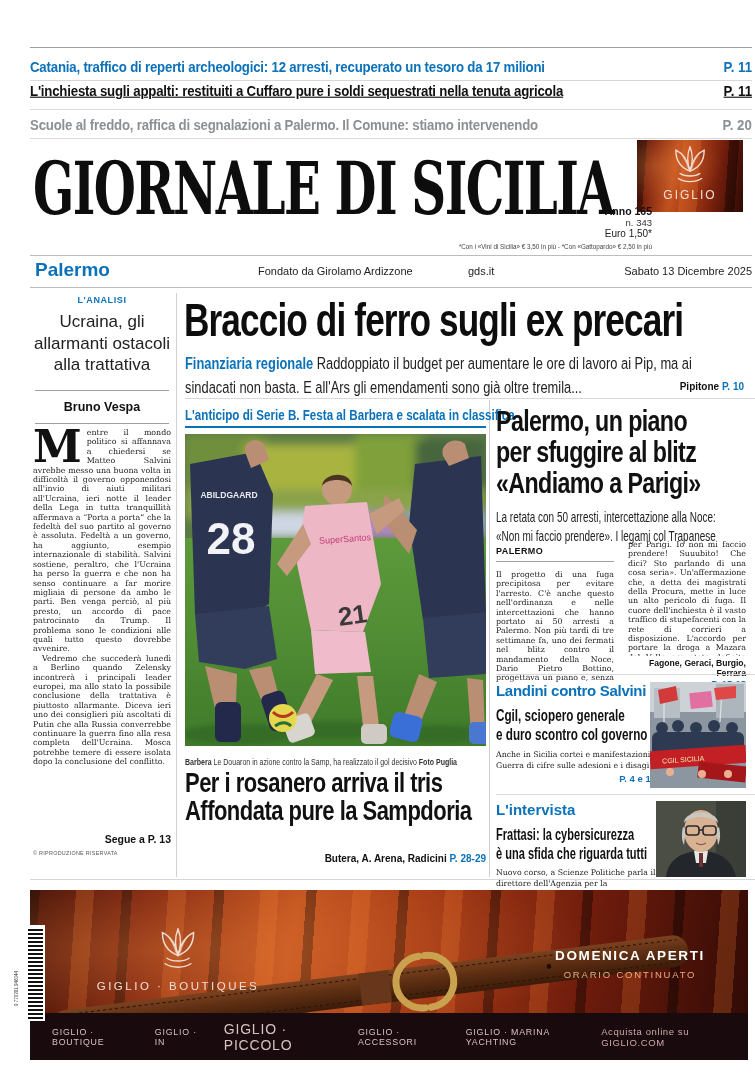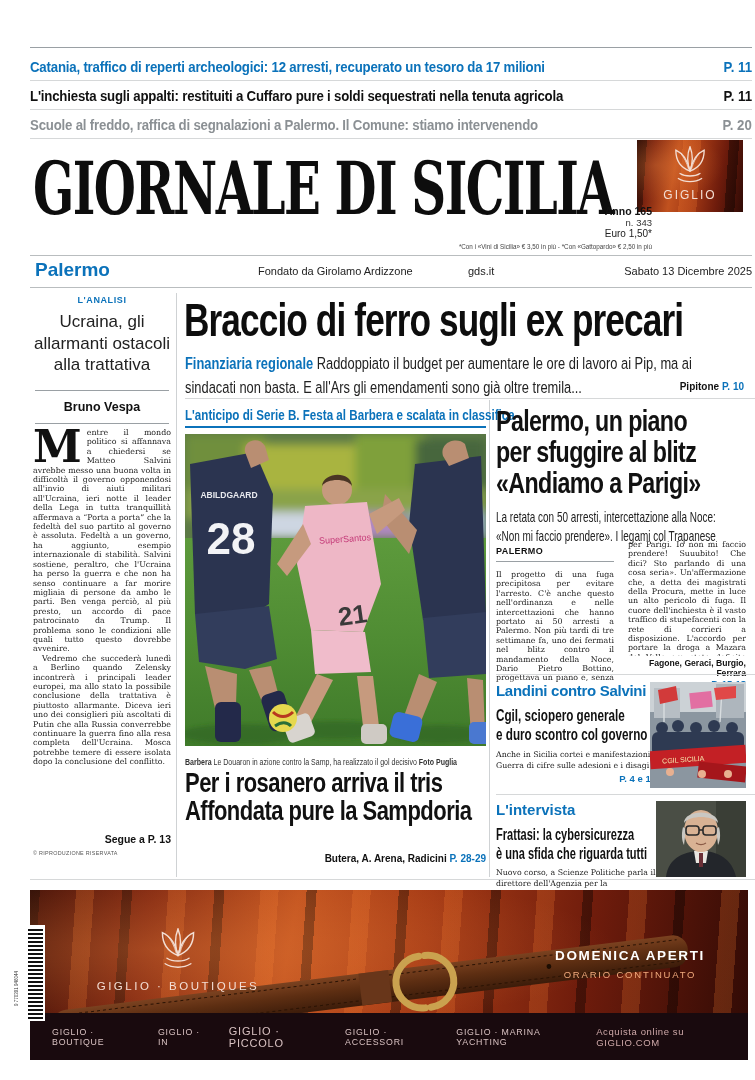--- a/index.html
+++ b/index.html
@@ -46,21 +46,21 @@
       </g>
     </defs>
   </svg>
 
   <div class="hrule" style="left:30px;right:27px;top:47px;background:#9aa0a4;"></div>
   <div class="strip-row" style="top:53px;height:26px;">
     <span class="strip-txt blue">Catania, traffico di reperti archeologici: 12 arresti, recuperato un tesoro da 17 milioni</span>
     <span class="strip-page blue">P. 11</span>
   </div>
   <div class="hrule" style="left:30px;right:27px;top:80px;"></div>
-  <div class="strip-row" style="top:82px;height:26px;">
+  <div class="strip-row" style="top:82px;height:16px;text-decoration:underline;">
     <span class="strip-txt">L'inchiesta sugli appalti: restituiti a Cuffaro pure i soldi sequestrati nella tenuta agricola</span>
     <span class="strip-page">P. 11</span>
   </div>
   <div class="hrule" style="left:30px;right:27px;top:109px;"></div>
   <div class="strip-row" style="top:111px;height:26px;">
     <span class="strip-txt gray">Scuole al freddo, raffica di segnalazioni a Palermo. Il Comune: stiamo intervenendo</span>
     <span class="strip-page gray">P. 20</span>
   </div>
   <div class="hrule" style="left:30px;right:27px;top:138px;"></div>
 
@@ -356,21 +356,21 @@
     </div>
 
     <div class="abs" style="left:500px;top:58px;width:200px;text-align:center;">
       <div style="color:#ffffff;font-size:13.5px;font-weight:bold;letter-spacing:1.6px;">DOMENICA APERTI</div>
       <div style="color:#f0a97c;font-size:9.5px;letter-spacing:1.8px;margin-top:6px;">ORARIO CONTINUATO</div>
     </div>
 
     <div class="abs" style="left:0;right:0;bottom:0;height:47px;background:#190a0e;display:flex;align-items:center;padding:0 22px;gap:24px;">
       <span style="color:#d9c2c2;font-size:8.8px;letter-spacing:0.8px;">GIGLIO · BOUTIQUE</span>
       <span style="color:#d9c2c2;font-size:8.8px;letter-spacing:0.8px;">GIGLIO · IN</span>
-      <span style="color:#d9c2c2;font-size:11px;letter-spacing:0.8px;">GIGLIO · PICCOLO</span>
+      <span style="color:#d9c2c2;font-size:14px;letter-spacing:0.8px;">GIGLIO · PICCOLO</span>
       <span style="color:#d9c2c2;font-size:8.8px;letter-spacing:0.8px;">GIGLIO · ACCESSORI</span>
       <span style="color:#d9c2c2;font-size:8.8px;letter-spacing:0.8px;">GIGLIO · MARINA YACHTING</span>
       <span style="margin-left:auto;color:#cfa9a9;font-size:9.5px;letter-spacing:0.6px;">Acquista online su GIGLIO.COM</span>
     </div>
   </div>
 
   <div class="abs" style="left:26px;top:925px;width:15px;height:92px;background:#fff;
        background-image:repeating-linear-gradient(0deg,#111 0 1.6px,#fff 1.6px 4px);border:2px solid #fff;"></div>
   <div class="abs" style="left:14px;top:1006px;transform:rotate(-90deg);transform-origin:0 0;font-size:4.5px;color:#333;white-space:nowrap;">9 770391 946044</div>
 

